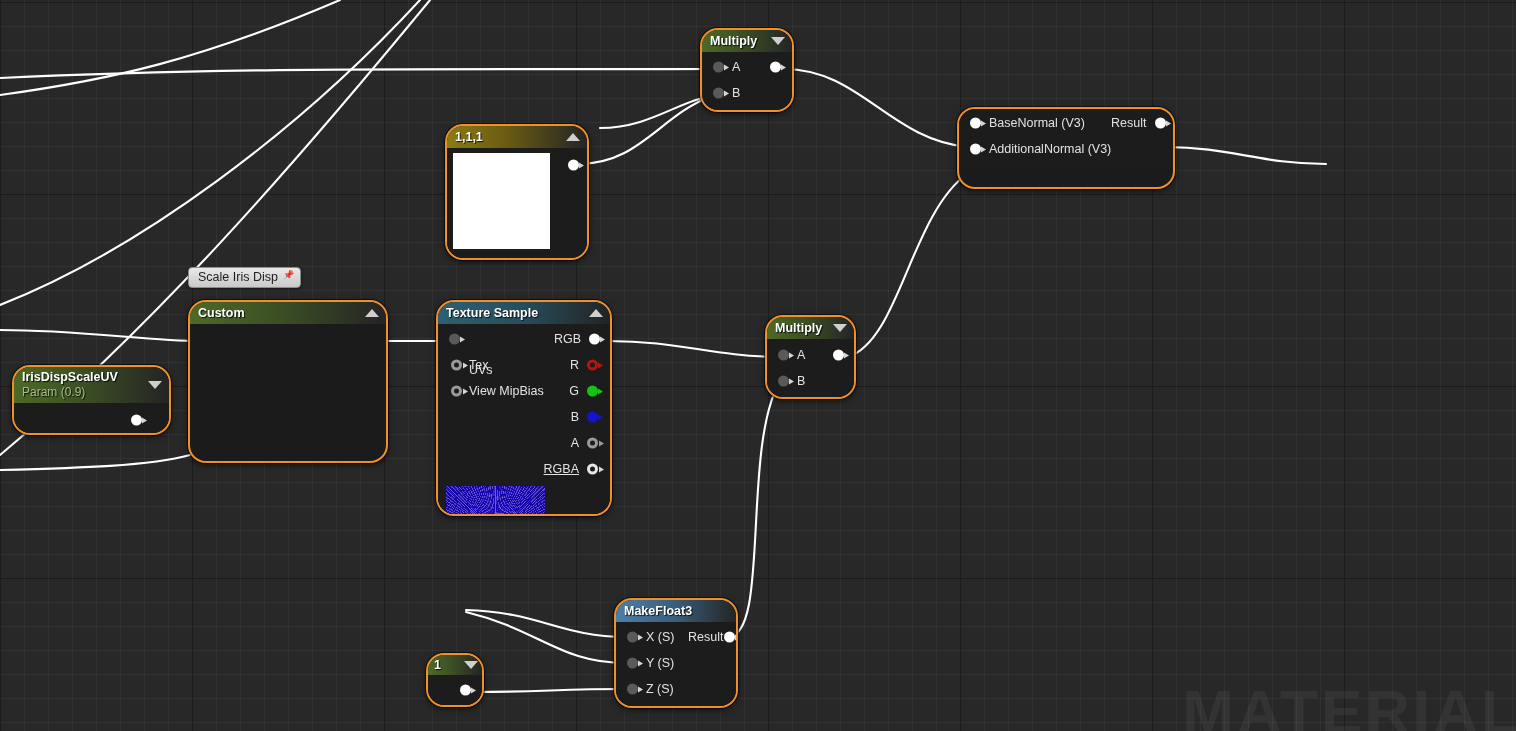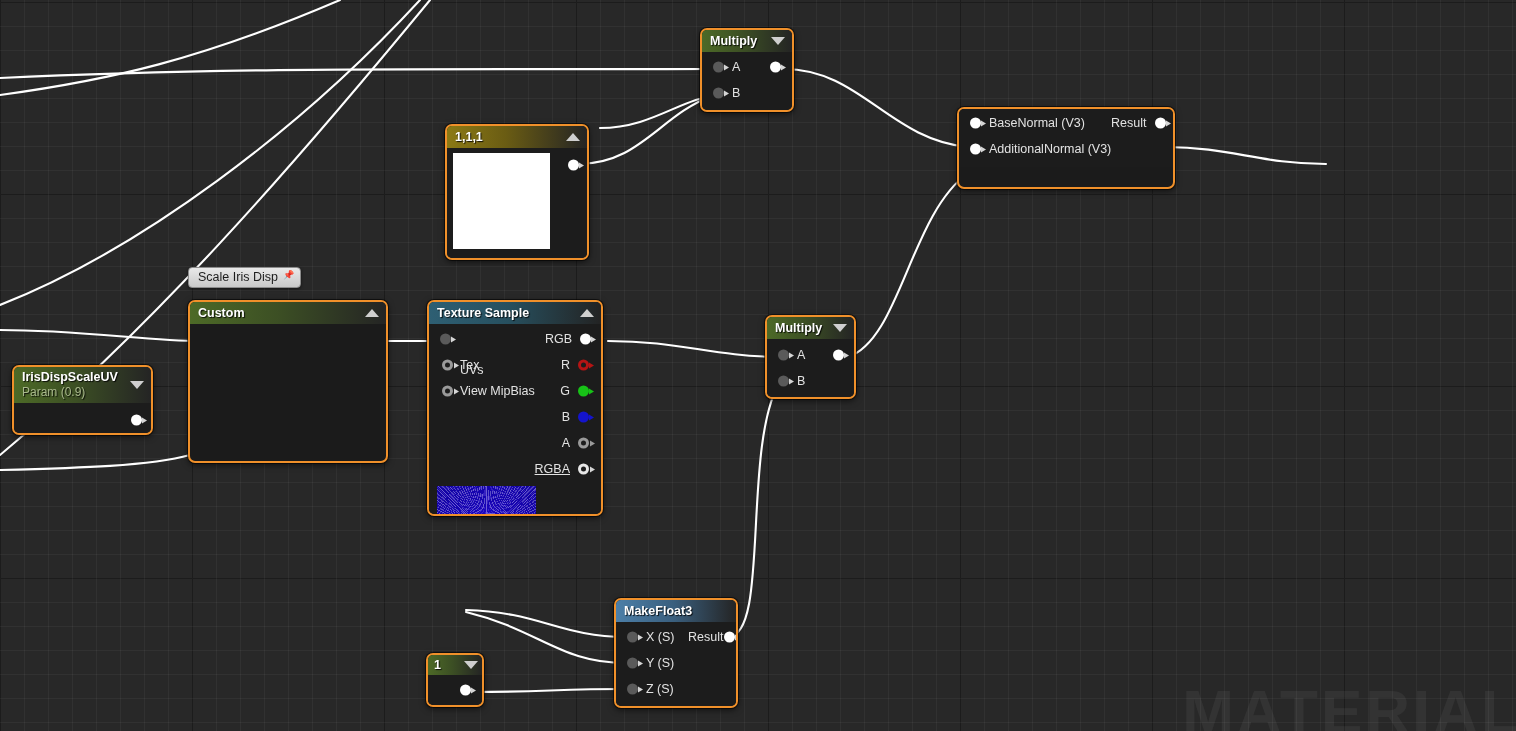--- a/index.html
+++ b/index.html
@@ -34,21 +34,21 @@
     white-space: nowrap;
   }
 
   
   #wires { position: absolute; left:0; top:0; width:1516px; height:731px; pointer-events:none; }
 
   
   .node {
     position: absolute;
     border: 2px solid #F0902A;
-    border-radius: 7px;
+    border-radius: 18px;
     background: #1b1b1b;
     box-shadow: 0 0 0 1px rgba(0,0,0,0.55), 0 2px 6px rgba(0,0,0,0.6);
     box-sizing: border-box;
     overflow: hidden;
   }
   .node .hdr {
     position: relative;
     height: 22px;
     line-height: 22px;
     padding: 0 6px 0 8px;
@@ -289,41 +289,41 @@
       </div>
     </div>
   </div>
 
 
   <div class="bubble" style="left:188px; top:267px;">
     <span>Scale Iris Disp</span>
     <span class="pinico">📌</span>
   </div>
 
-  <div class="node" style="left:12px; top:365px; width:141px; height:70px;">
+  <div class="node" style="left:12px; top:365px; width:159px; height:70px;">
     <div class="hdr green" style="height:36px; line-height:normal; padding-top:3px;">
       <div style="line-height:15px;">IrisDispScaleUV</div>
       <div style="line-height:15px; font-weight:normal; font-size:12px; color:#a8b88c;">Param (0.9)</div>
       <span class="caret down" style="top:18px;"></span>
     </div>
     <div class="body" style="height:30px;">
       <span class="pin fill-white" style="left:117px; top:17px;">
           <span class="arr"></span>
         </span>
     </div>
   </div>
 
   <div class="node" style="left:188px; top:300px; width:200px; height:163px;">
     <div class="hdr green">
       <span>Custom</span>
       <span class="caret up"></span>
     </div>
   </div>
 
-  <div class="node" style="left:427px; top:300px; width:176px; height:216px;">
+  <div class="node" style="left:436px; top:300px; width:176px; height:216px;">
     <div class="hdr teal">
       <span>Texture Sample</span>
       <span class="caret up"></span>
     </div>
     <div class="body" style="height:190px;">
 
       <div class="pinrow" style="top:2px;">
         <span class="pin fill-gray" style="left:11px;">
             <span class="arr"></span>
           </span>

